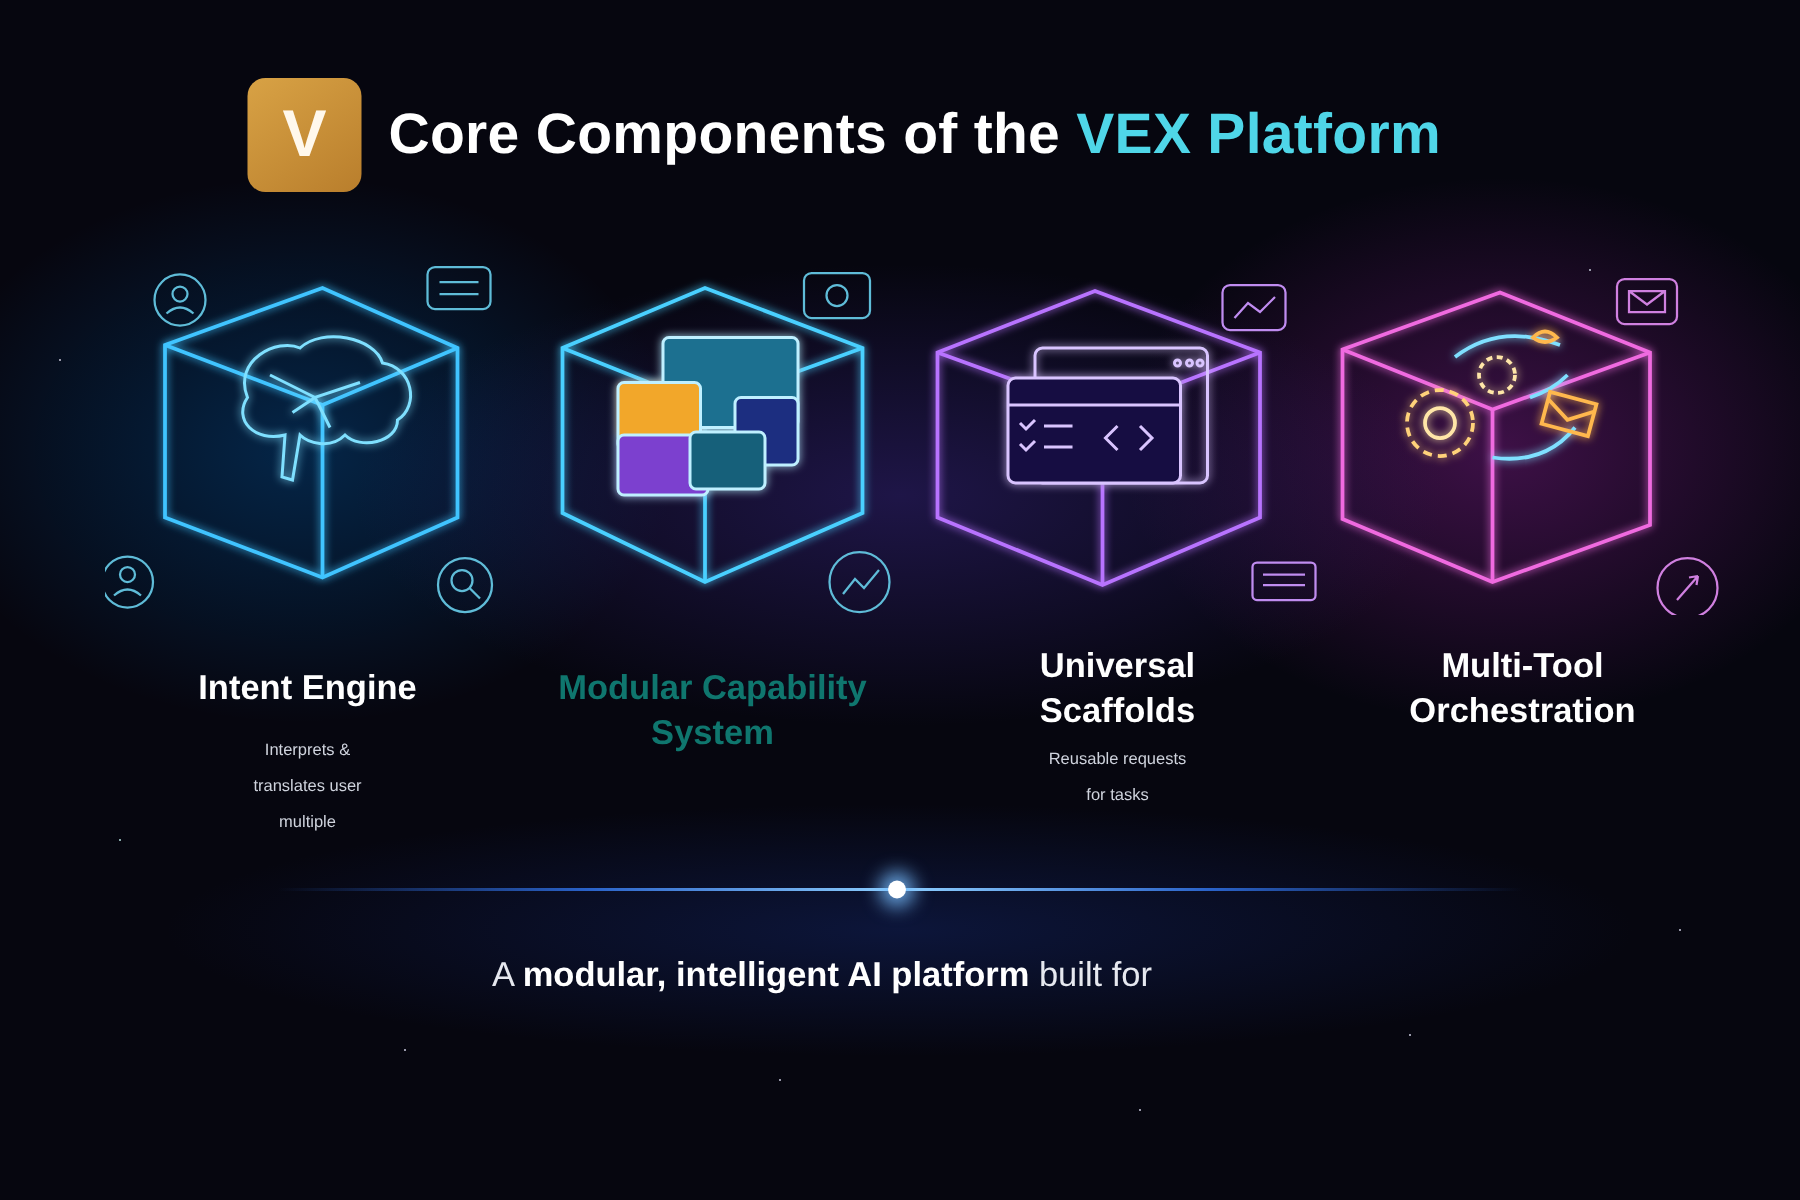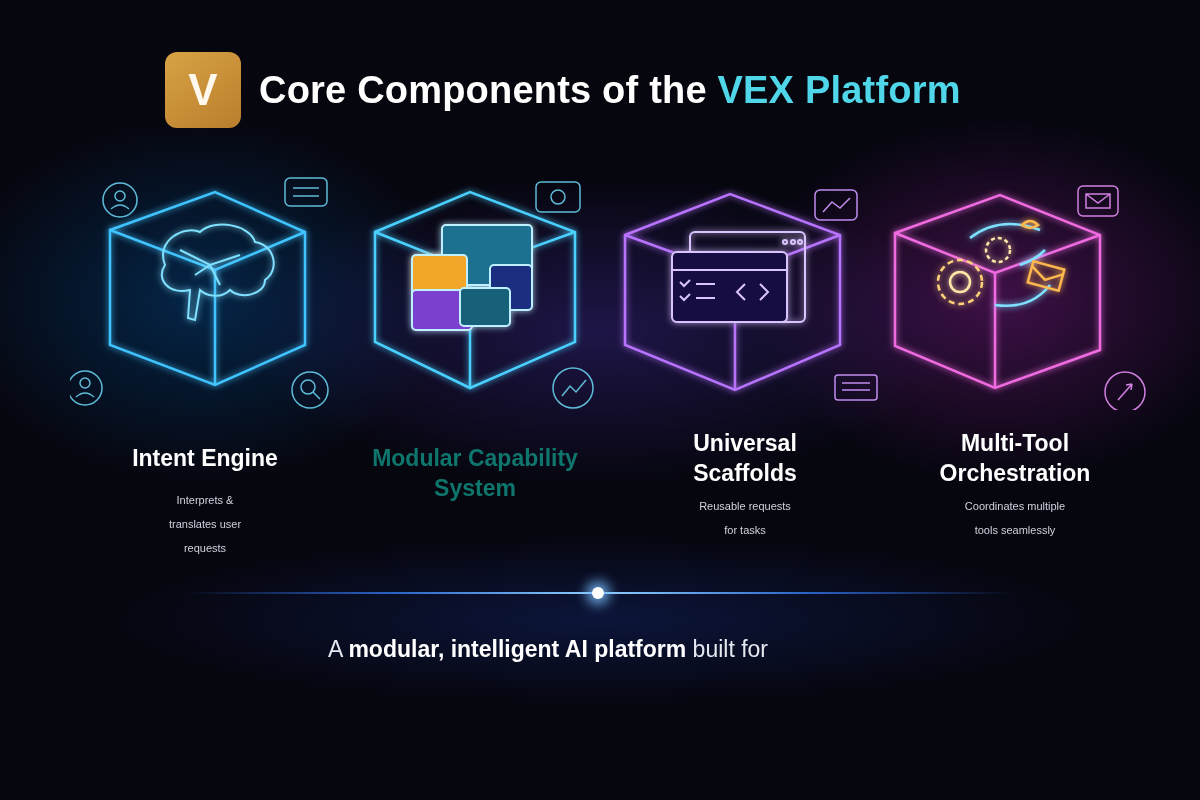--- a/index.html
+++ b/index.html
@@ -80,21 +80,21 @@
       <circle cx="15" cy="218" r="17"></circle>
         <circle cx="15" cy="213" r="5"></circle>
         <path d="M6 227 Q15 219 24 227"></path>
       <circle cx="240" cy="220" r="18"></circle>
         <circle cx="238" cy="217" r="7"></circle>
         <path d="M243 222 L250 229"></path>
     </g>
   </svg>
   <div class="label">
     <h3>Intent Engine</h3>
-    <p><span>Interprets &amp;</span><br><span>translates user</span><br><span>requests</span></p>
+    <p><span>Interprets &amp;</span><br><span>translates user</span><br><span>multiple</span></p>
   </div>
 </div>
 
 <div class="card" style="left:340px">
   <svg class="cube" viewBox="0 0 270 240">
     <defs>
         <filter id="g2" x="-20%" y="-20%" width="140%" height="140%">
           <feGaussianBlur stdDeviation="3" result="b"></feGaussianBlur>
           <feMerge>
             <feMergeNode in="b"></feMergeNode>
@@ -198,21 +198,20 @@
     </g>
     <g fill="none" stroke="#d080e0" stroke-width="1.5">
       <rect x="198" y="16" width="40" height="30" rx="5"></rect>
         <path d="M206 24 L218 33 L230 24 M206 24 H230 V38 H206 Z"></path>
       <circle cx="245" cy="222" r="20"></circle>
         <path d="M238 230 L252 214 M252 214 l-6 1 M252 214 l-1 6"></path>
     </g>
   </svg>
   <div class="label">
     <h3 style="width:200px;margin:0 auto">Multi-Tool Orchestration</h3>
-    <p><span>Coordinates multiple</span><br><span>tools seamlessly</span></p>
   </div>
 </div>
 
 <div class="rule"></div>
 <div class="rule-dot"></div>
 
 <div class="tagline">
   <span>A </span><b>modular, intelligent AI platform</b><span> built for</span><br>
 </div>
 

